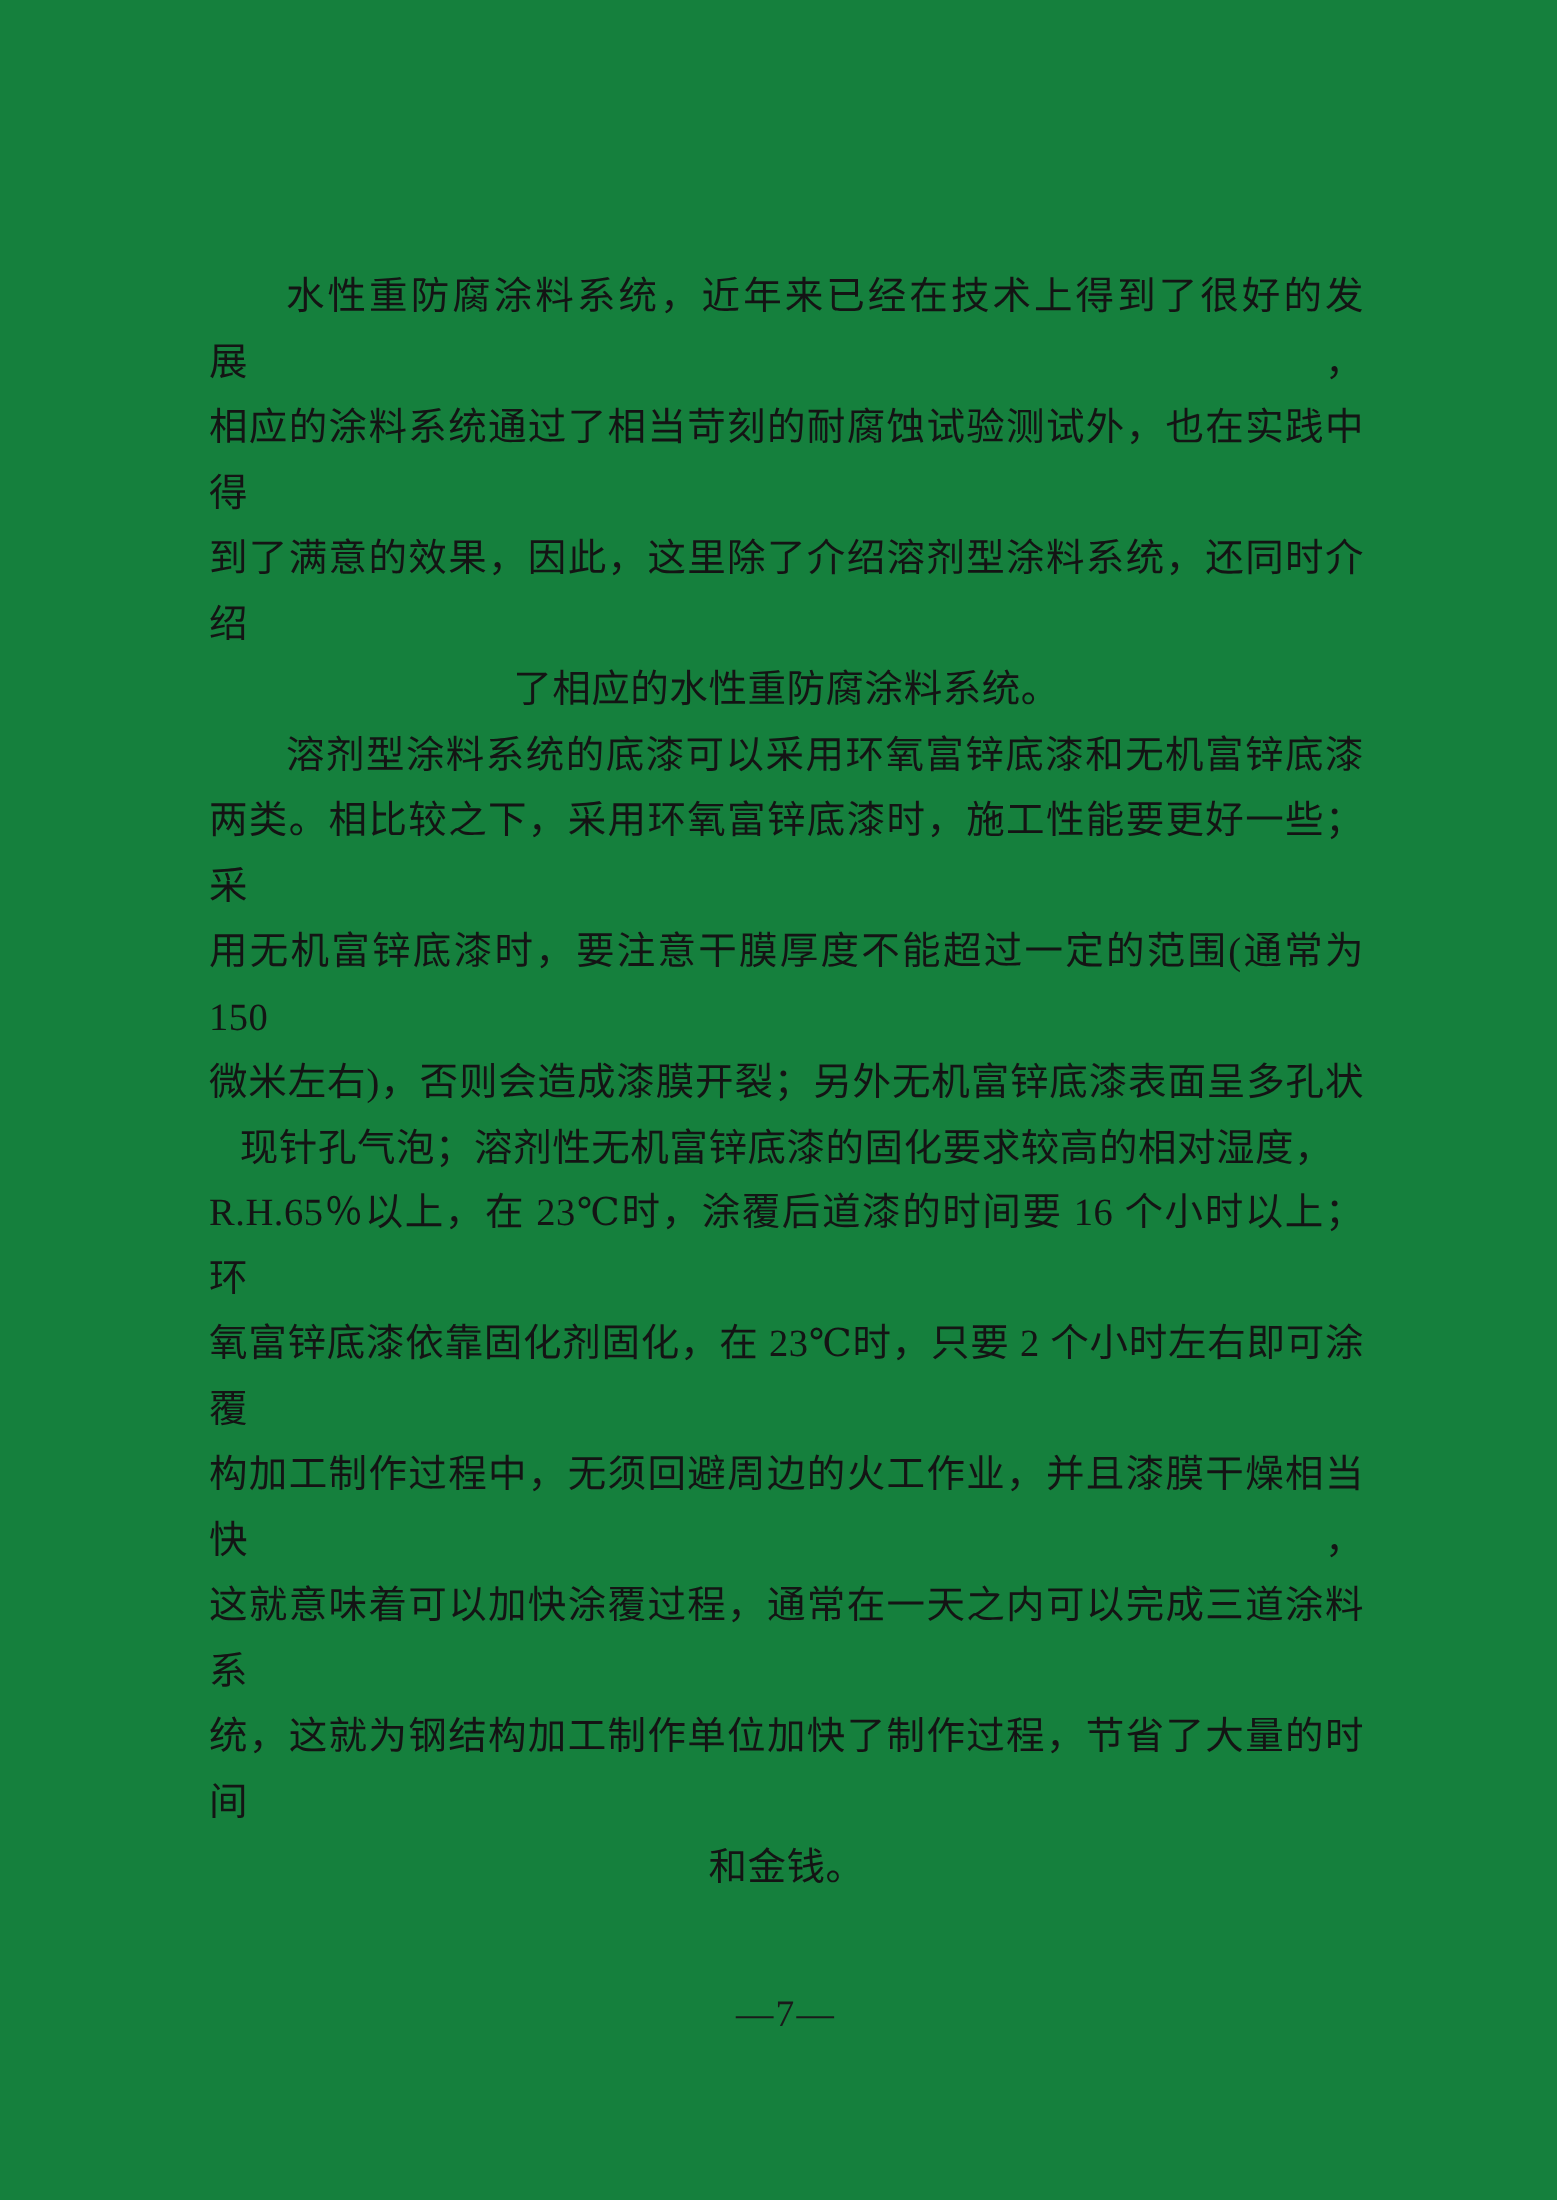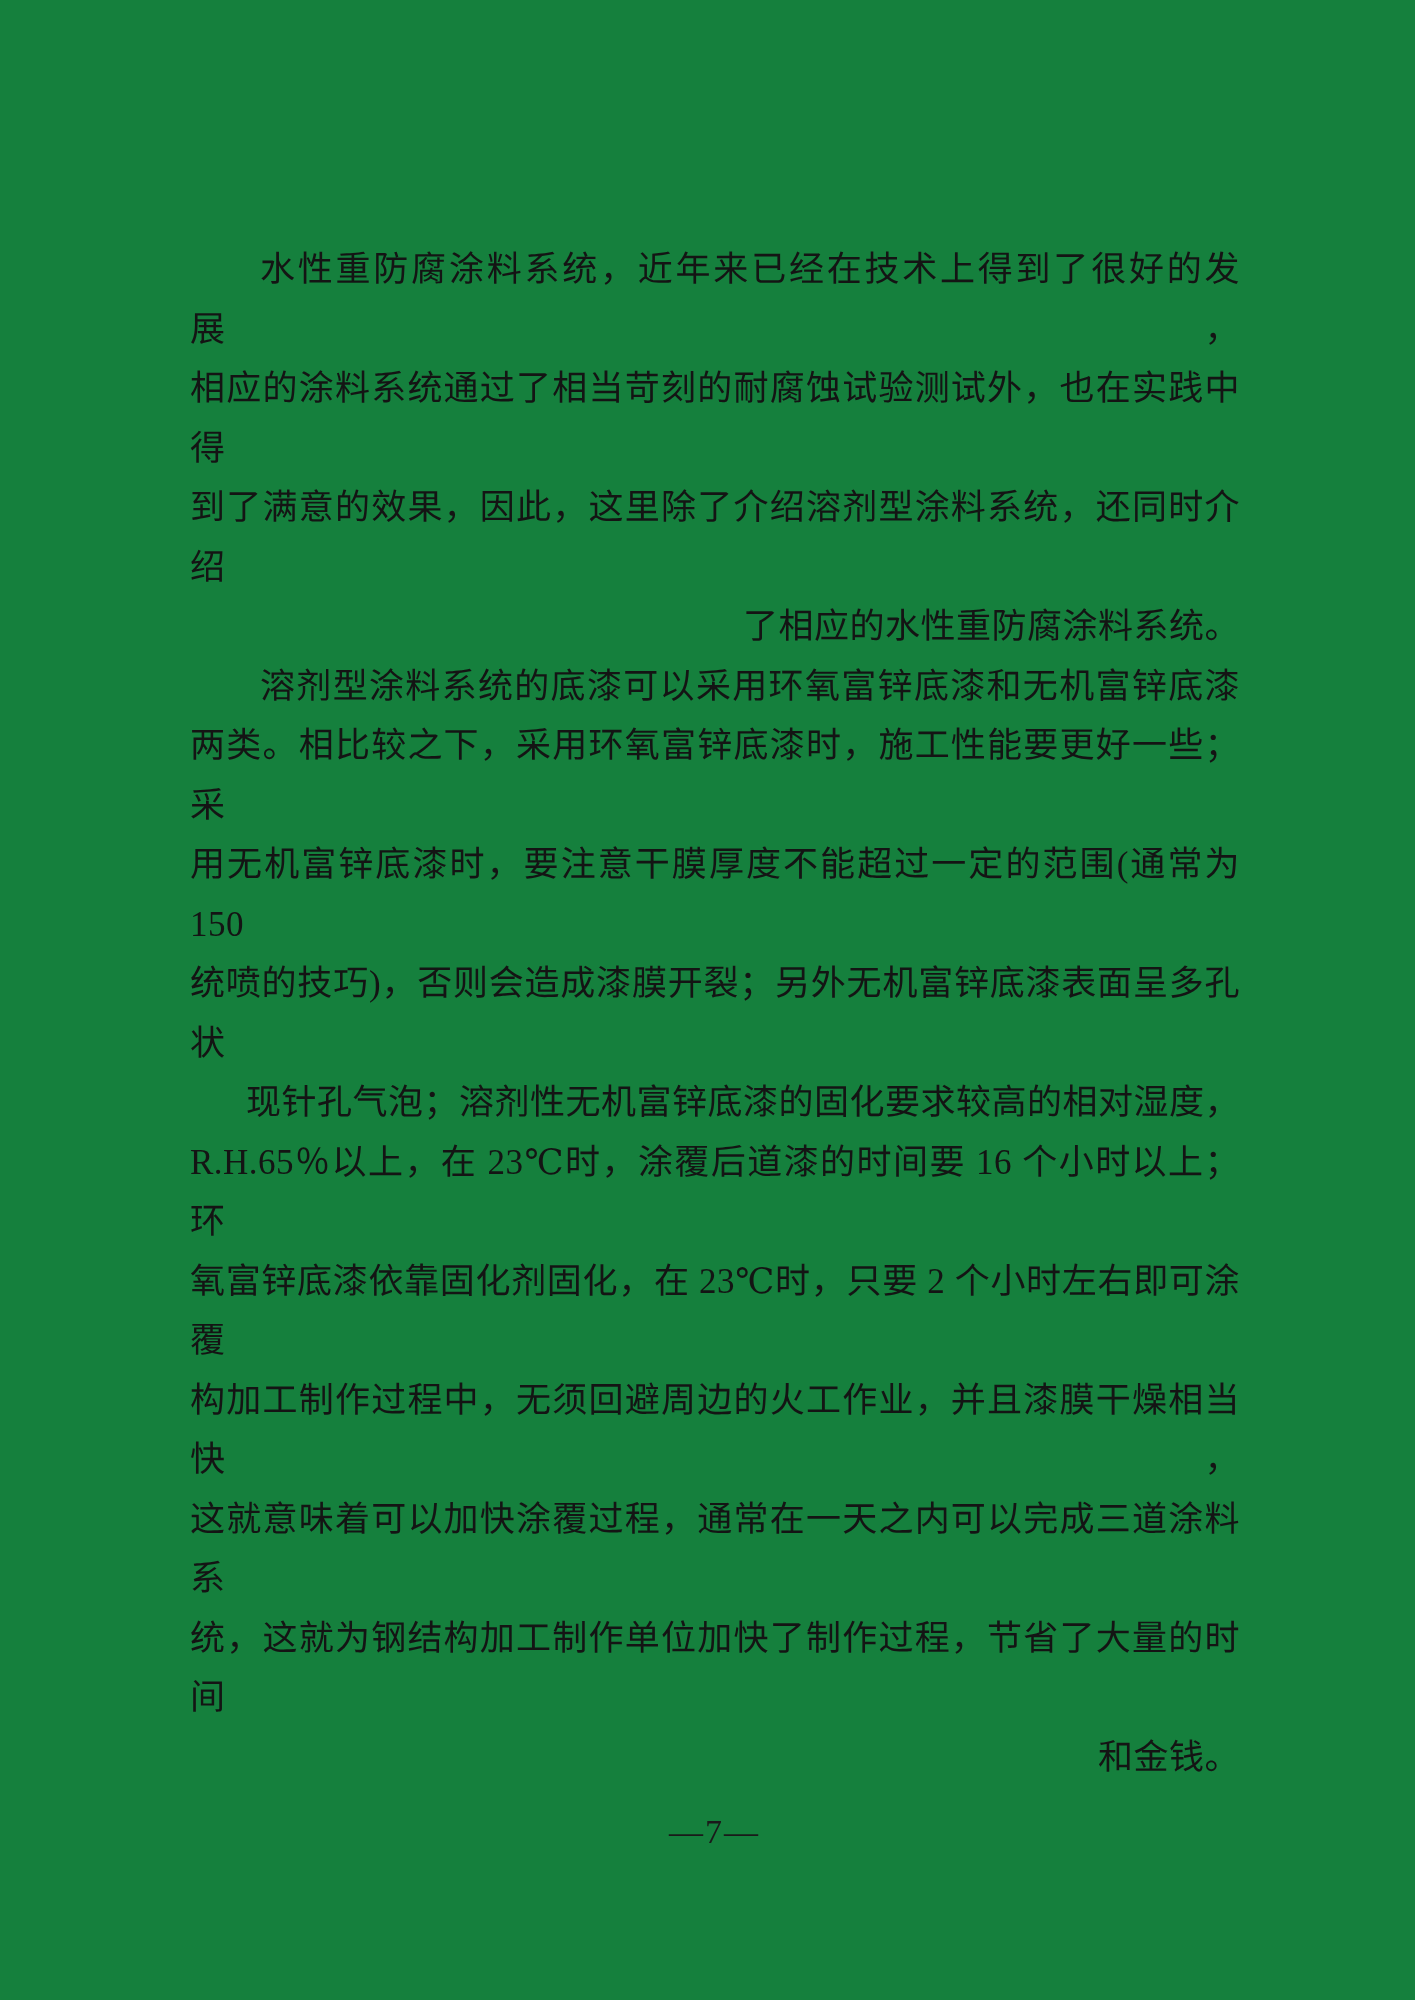--- a/index.html
+++ b/index.html
@@ -23,21 +23,21 @@
   .body-text {
     position: absolute;
     left: 190px;
     top: 240px;
     width: 1050px;
     font-size: 35px;
     line-height: 59.5px;
     letter-spacing: 0.5px;
   }
   .line {
-    text-align: right;
+    text-align: center;
     white-space: normal;
   }
   
   .line.fill {
     text-align: justify;
     text-align-last: justify;
   }
   
   .line.first {
     text-indent: 70px;
@@ -62,21 +62,21 @@
 
 <div class="page">
   <div class="body-text" id="doc-body">
       <div class="line first fill">水性重防腐涂料系统，近年来已经在技术上得到了很好的发展，</div>
       <div class="line fill">相应的涂料系统通过了相当苛刻的耐腐蚀试验测试外，也在实践中得</div>
       <div class="line fill">到了满意的效果，因此，这里除了介绍溶剂型涂料系统，还同时介绍</div>
       <div class="line">了相应的水性重防腐涂料系统。</div>
       <div class="line first fill">溶剂型涂料系统的底漆可以采用环氧富锌底漆和无机富锌底漆</div>
       <div class="line fill">两类。相比较之下，采用环氧富锌底漆时，施工性能要更好一些；采</div>
       <div class="line fill">用无机富锌底漆时，要注意干膜厚度不能超过一定的范围(通常为 150</div>
-      <div class="line fill">统喷的技巧)，否则会造成漆膜开裂；另外无机富锌底漆表面呈多孔状</div>
+      <div class="line fill">微米左右)，否则会造成漆膜开裂；另外无机富锌底漆表面呈多孔状</div>
       <div class="line">现针孔气泡；溶剂性无机富锌底漆的固化要求较高的相对湿度，</div>
       <div class="line fill">R.H.65％以上，在 23℃时，涂覆后道漆的时间要 16 个小时以上；环</div>
       <div class="line fill">氧富锌底漆依靠固化剂固化，在 23℃时，只要 2 个小时左右即可涂覆</div>
       <div class="line fill">构加工制作过程中，无须回避周边的火工作业，并且漆膜干燥相当快，</div>
       <div class="line fill">这就意味着可以加快涂覆过程，通常在一天之内可以完成三道涂料系</div>
       <div class="line fill">统，这就为钢结构加工制作单位加快了制作过程，节省了大量的时间</div>
       <div class="line">和金钱。</div>
     </div>
   <div class="footer">
     <span class="pagenum">—7—</span>

